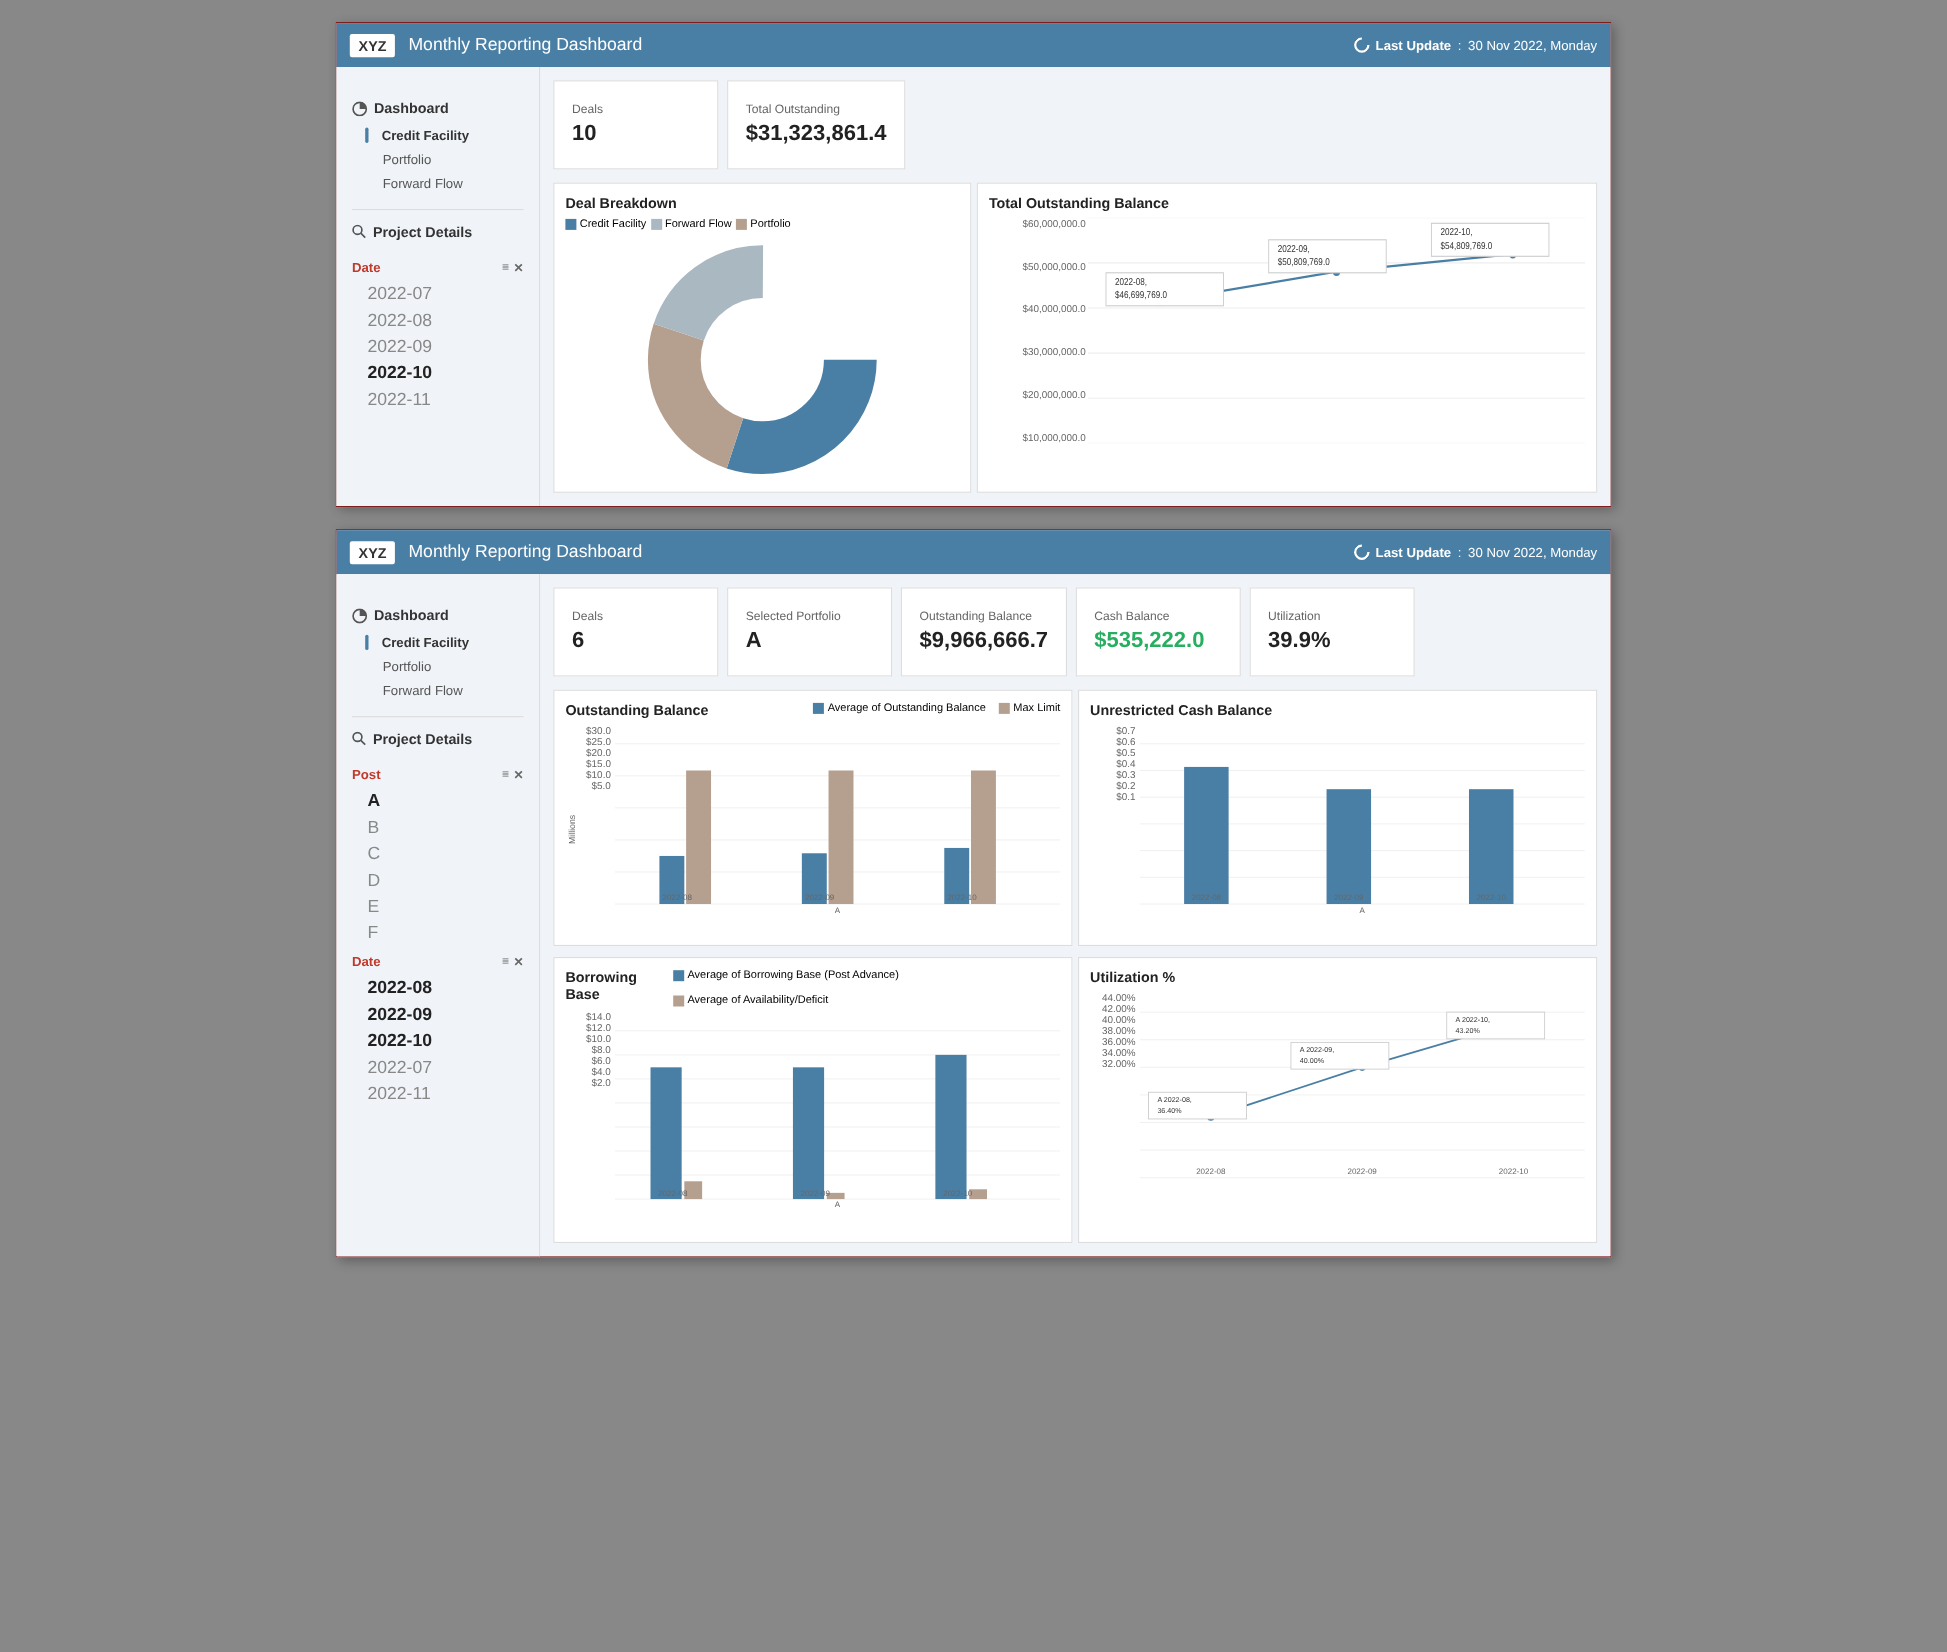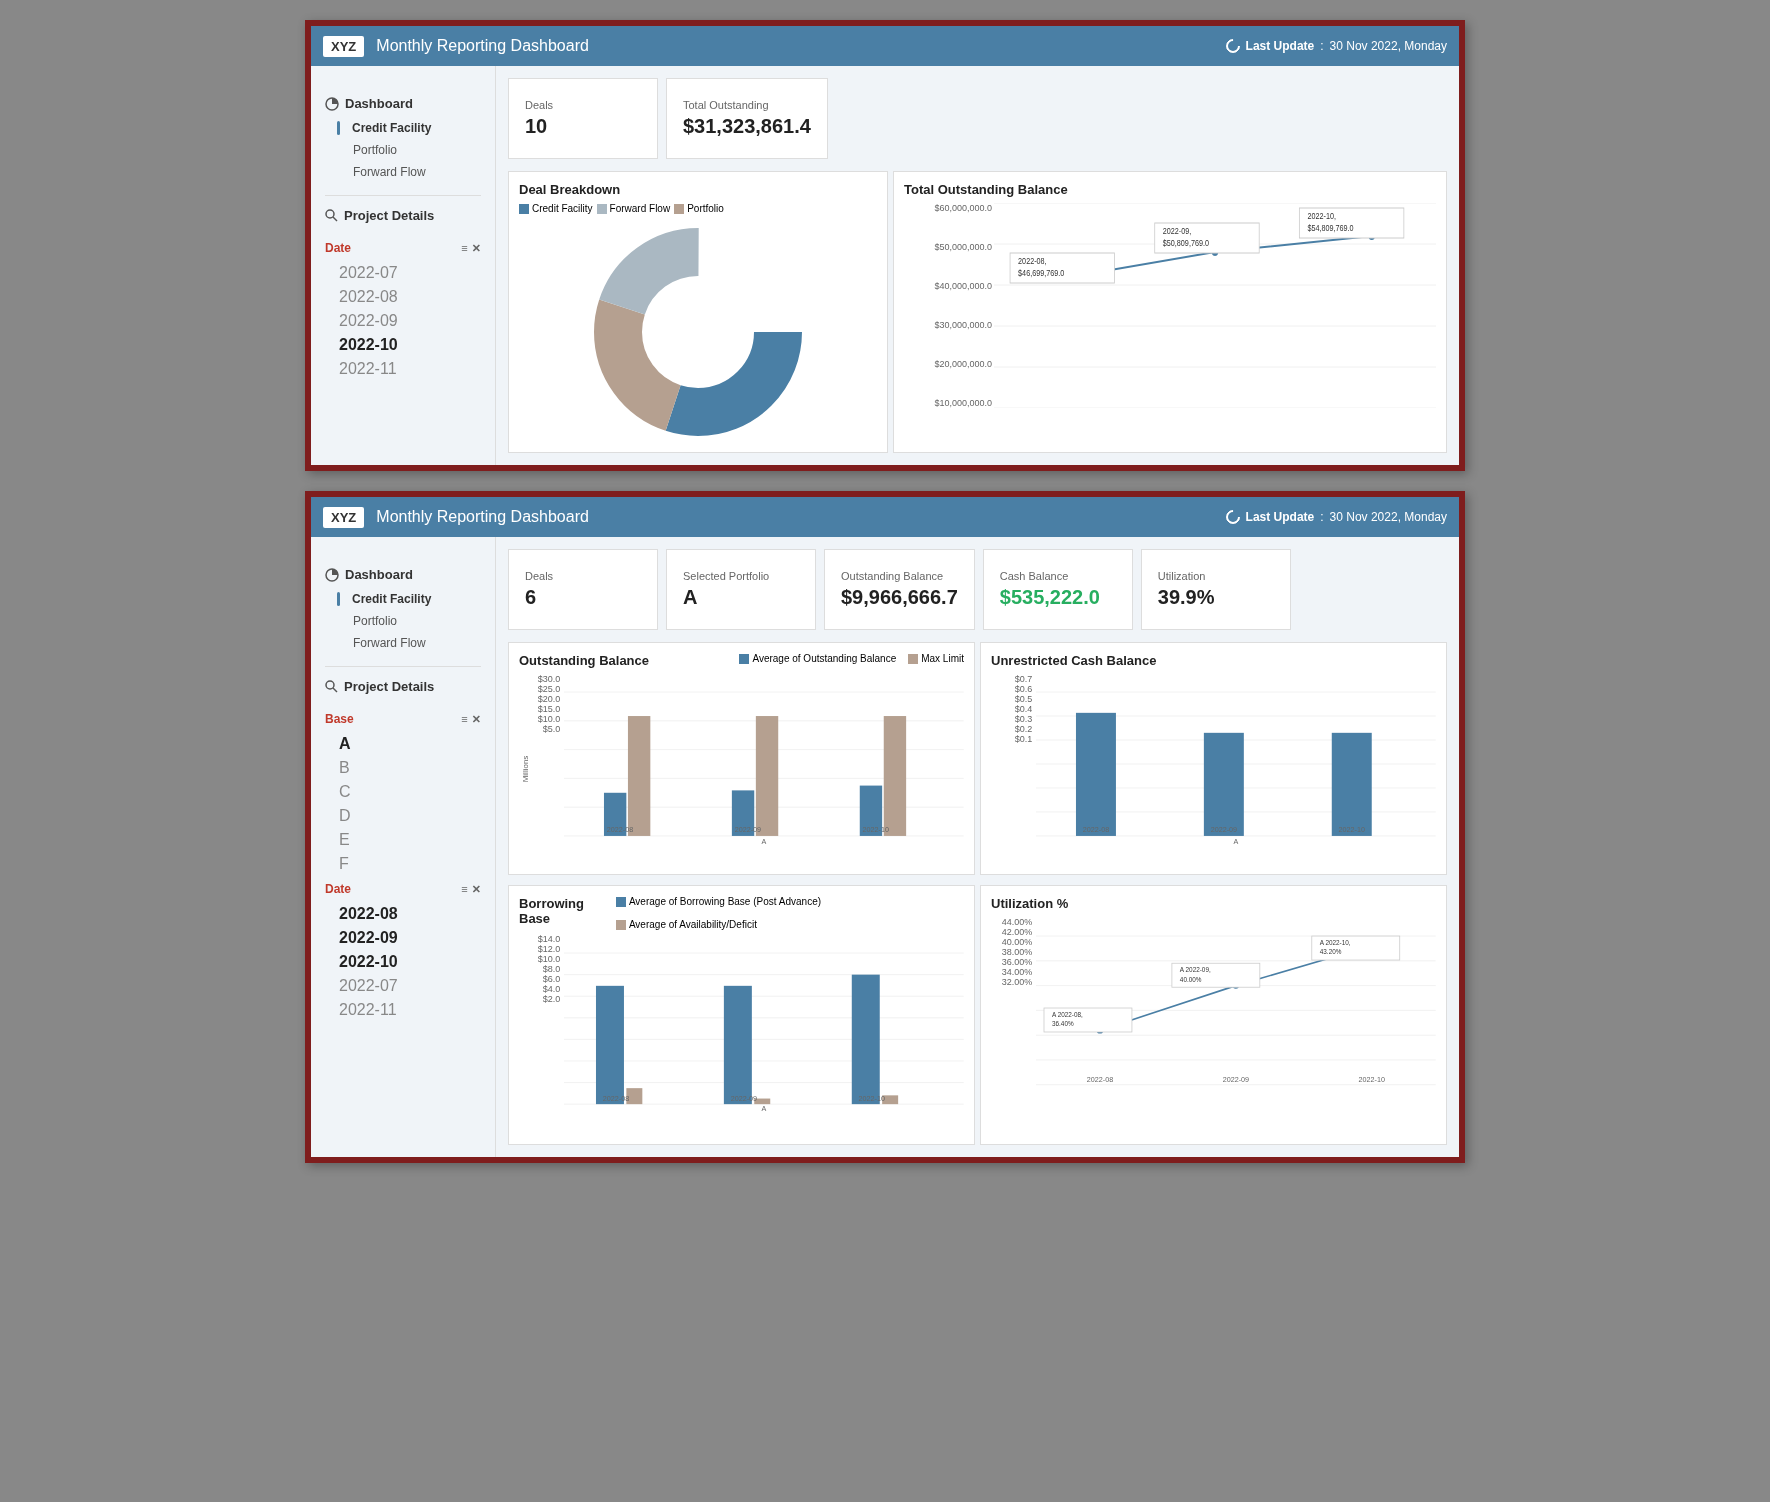--- a/index.html
+++ b/index.html
@@ -1,20 +1,20 @@
 <!DOCTYPE html>
 <html><head>
   <meta charset="utf-8">
   <style>
     * { box-sizing: border-box; margin: 0; padding: 0; }
     body { font-family: 'Segoe UI', Arial, sans-serif; background: #888; font-size: 12px; }
 
     .window {
       background: #f0f4f8;
-      border: 6px solid #7f1d1d;
+      border: 1px solid #7f1d1d;
       box-shadow: 3px 3px 10px rgba(0,0,0,0.3);
     }
 
     .window-1 {
       width: 1160px;
       margin: 10px auto 0;
       position: relative;
     }
 
     .window-2 {
@@ -389,21 +389,21 @@
         <div class="sidebar-header">
           <svg width="13" height="13" viewBox="0 0 13 13">
                 <circle cx="5" cy="5" r="4" fill="none" stroke="#555" stroke-width="1.5"></circle>
                 <line x1="8" y1="8" x2="12" y2="12" stroke="#555" stroke-width="1.5"></line>
               </svg>
           <span>Project Details</span>
         </div>
       </div>
 
       <div class="date-filter-header">
-        <span>Base</span>
+        <span>Post</span>
         <div class="filter-icons">
           <span class="filter-icon">≡</span>
           <span class="filter-icon">✕</span>
         </div>
       </div>
       <div class="date-item active">A</div>
       <div class="date-item">B</div>
       <div class="date-item">C</div>
       <div class="date-item">D</div>
       <div class="date-item">E</div>

